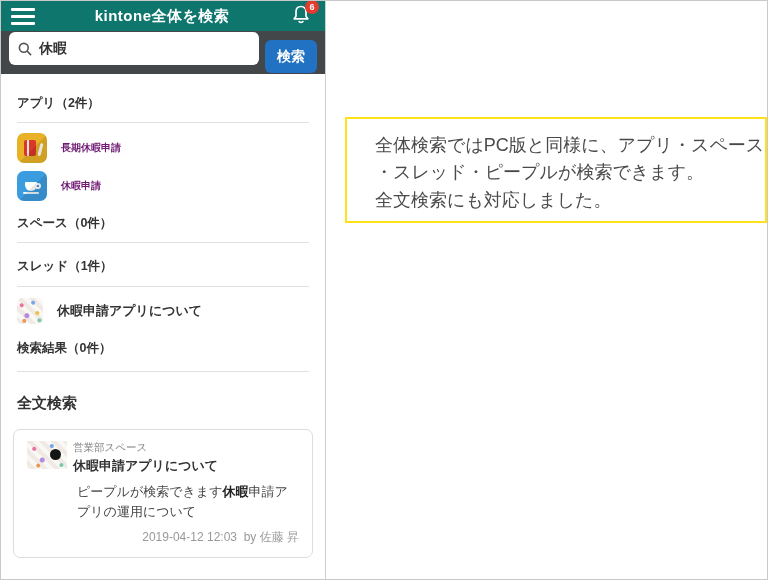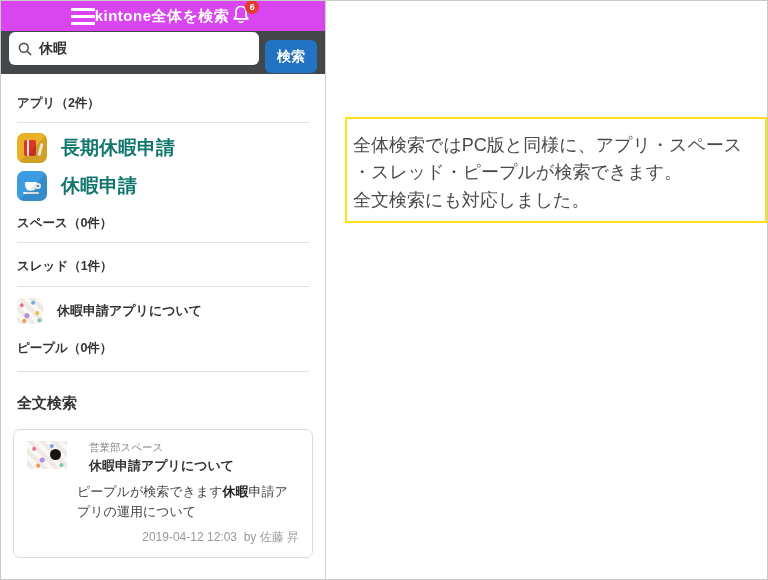--- a/index.html
+++ b/index.html
@@ -3,21 +3,21 @@
 <meta charset="utf-8">
 <style>
   * { margin:0; padding:0; box-sizing:border-box; }
   html,body { width:768px; height:580px; background:#fff; }
   body { font-family:"Liberation Sans","DejaVu Sans",sans-serif; }
   .frame { position:relative; width:768px; height:580px; border:1px solid #c9c9c9; background:#fff; overflow:hidden; }
 
   
   .phone { position:absolute; left:0; top:0; width:325px; height:578px; background:#fff; border-right:1px solid #cfcfcf; overflow:hidden; }
 
-  .topbar { height:30px; background:#d946ef; display:flex; align-items:center; justify-content:center; padding:0 10px; }
+  .topbar { height:30px; background:#0f766e; display:flex; align-items:center; justify-content:space-between; padding:0 10px; }
   .hamburger { width:24px; display:flex; flex-direction:column; gap:4px; cursor:pointer; padding:2px 0; }
   .hamburger span { display:block; height:3px; background:#fff; border-radius:1px; }
   .topbar-title { color:#fff; font-size:15px; font-weight:bold; letter-spacing:.5px; }
   .bell-wrap { position:relative; width:26px; height:26px; }
   .badge { position:absolute; top:-3px; right:-4px; min-width:14px; height:14px; background:#e23b30; color:#fff; border-radius:8px; font-size:9px; font-weight:bold; display:flex; align-items:center; justify-content:center; padding:0 3px; }
 
   .searchbar { height:43px; background:#43474a; display:flex; align-items:center; gap:6px; padding:0 8px 8px 8px; }
   .search-input-wrap { flex:1; height:33px; background:#fff; border-radius:6px; display:flex; align-items:center; padding:0 8px; gap:6px; }
   .search-input-wrap input { border:none; outline:none; flex:1; font-size:14px; color:#333; font-family:inherit; font-weight:bold; background:transparent; }
   .search-btn { width:52px; height:33px; background:#2272c3; border:none; border-radius:6px; color:#fff; font-size:14px; font-weight:bold; font-family:inherit; cursor:pointer;margin-top:16px; }
@@ -28,21 +28,21 @@
   .sec-apps { margin-top:21px; }
   .sec-spaces { margin-top:12px; }
   .sec-threads { margin-top:15px; }
   .sec-people { margin-top:15px; }
   .divider { border:none; border-top:1px solid #e0e0e0; margin-top:10px; }
   .div-threads { margin-top:11px; }
   .div-people { margin-top:14px; }
 
   .app-row { display:flex; align-items:center; gap:14px; margin-top:8px; height:34px; cursor:pointer; }
   .app-row + .app-row { margin-top:4px; }
-  .app-label { font-size:19px; font-weight:bold; color:#0f766e; }
+  .app-label { font-size:10px; font-weight:bold; color:#701a75; }
 
   .app-icon { position:relative; width:30px; height:30px; border-radius:7px; overflow:hidden; flex:0 0 auto; }
   .app-icon::after { content:""; position:absolute; inset:0; background:linear-gradient(135deg, transparent 52%, rgba(0,0,0,.10) 52%); }
   .icon-book { background:#e9b226; }
   .icon-book .book { position:absolute; left:7px; top:7px; width:12px; height:16px; background:#d8372a; border-radius:2px; }
   .icon-book .book::before { content:""; position:absolute; left:2.5px; top:0; width:2px; height:100%; background:#fff; opacity:.85; }
   .icon-book .pen { position:absolute; right:6px; top:10px; width:2.5px; height:13px; background:#fff; border-radius:2px; transform:rotate(14deg); }
   .icon-cup { background:#3c9ce0; }
   .icon-cup .cup { position:absolute; left:8px; top:11px; width:12px; height:9px; background:#fff; border-radius:1px 1px 6px 6px; }
   .icon-cup .handle { position:absolute; left:19px; top:12px; width:5px; height:6px; border:2px solid #fff; border-left:none; border-radius:0 4px 4px 0; }
@@ -57,31 +57,31 @@
       radial-gradient(circle at 86% 86%, #7ac8b0 0 1.5px, transparent 2.5px),
       radial-gradient(circle at 28% 88%, #e89a5a 0 1.5px, transparent 2.5px),
       linear-gradient(45deg, #efeae3 25%, #faf8f5 25% 50%, #efeae3 50% 75%, #faf8f5 75%);
     background-size:100% 100%,100% 100%,100% 100%,100% 100%,100% 100%,100% 100%, 12px 12px; }
   .thread-thumb { width:26px; height:26px; border-radius:5px; flex:0 0 auto; }
   .thread-label { font-size:13px; font-weight:bold; color:#333; }
 
   .fulltext-heading { margin-top:22px; font-size:15px; font-weight:bold; color:#333; }
 
   .card { margin:16px -4px 0 -4px; border:1px solid #ddd; border-radius:7px; background:#fff; padding:11px 13px; }
-  .card-head { display:flex; gap:22px; cursor:pointer; }
+  .card-head { display:flex; gap:6px; cursor:pointer; }
   .card-thumb { position:relative; width:40px; height:28px; flex:0 0 auto; }
   .card-thumb .dot { position:absolute; right:6px; top:8px; width:11px; height:11px; background:#151515; border-radius:50%; }
   .card-space { font-size:10.5px; color:#888; }
   .card-title { font-size:13px; font-weight:bold; color:#333; margin-top:2px; }
   .card-body { margin:7px 0 0 50px; font-size:13px; color:#444; line-height:1.5; }
   .card-body b { color:#222; }
   .card-foot { margin-top:8px; text-align:right; font-size:12px; color:#999; }
 
   
-  .annotation { position:absolute; left:344px; top:116px; width:422px; height:106px; border:2px solid #ffe11a; background:#fff; padding:13px 6px; }
+  .annotation { position:absolute; left:344px; top:116px; width:422px; height:106px; border:2px solid #ffe11a; background:#fff; padding:13px 28px; }
   .annotation div { font-size:18px; color:#4a4a4a; line-height:1.52; white-space:nowrap; }
 
   svg { display:block; }
 </style>
 </head>
 <body>
 
 <div class="frame">
 
   <div class="phone">
@@ -142,21 +142,21 @@
       <hr class="divider">
 
       <div class="section-label sec-threads">スレッド（1件）</div>
       <hr class="divider div-threads">
 
       <div class="thread-row">
         <span class="thread-thumb map-thumb"></span>
         <span class="thread-label">休暇申請アプリについて</span>
       </div>
 
-      <div class="section-label sec-people">ピープル（0件）</div>
+      <div class="section-label sec-people">検索結果（0件）</div>
       <hr class="divider div-people">
 
       <div class="fulltext-heading">全文検索</div>
 
       <div class="card">
         <div class="card-head">
           <span class="card-thumb map-thumb">
               <span class="dot"></span>
             </span>
           <div>

